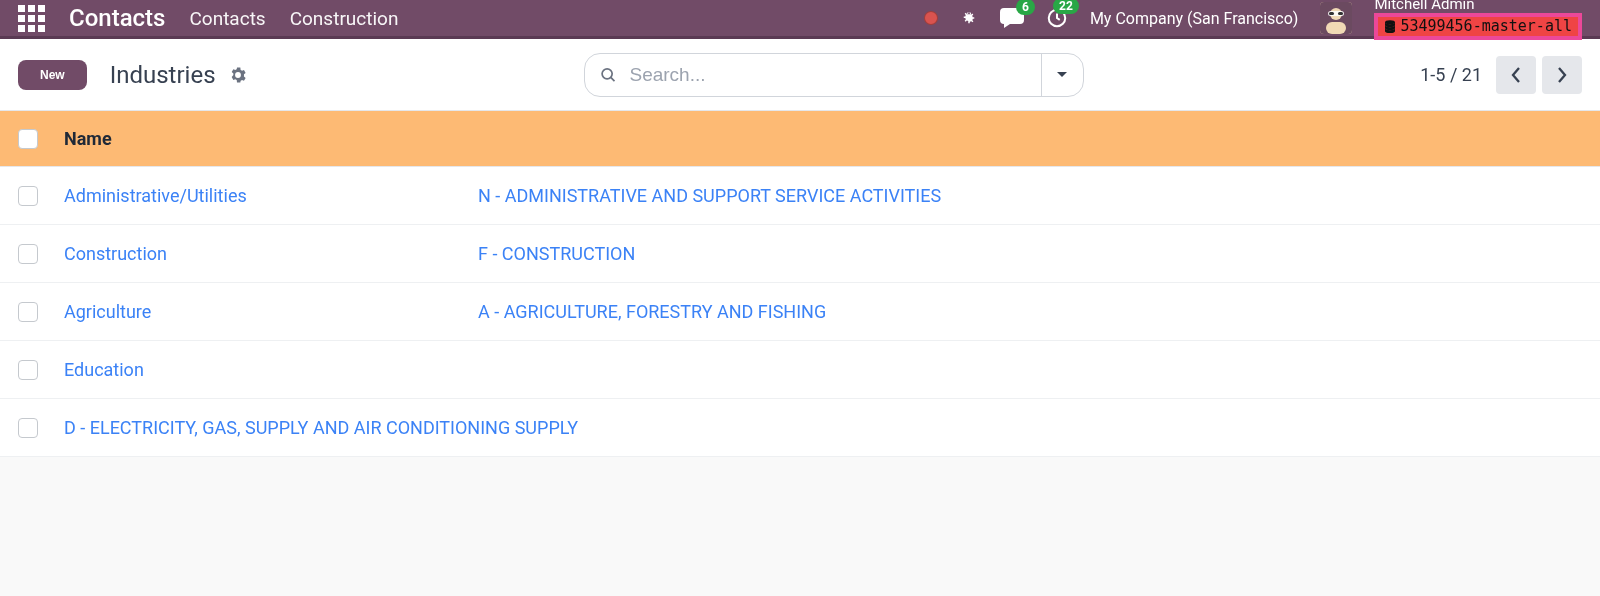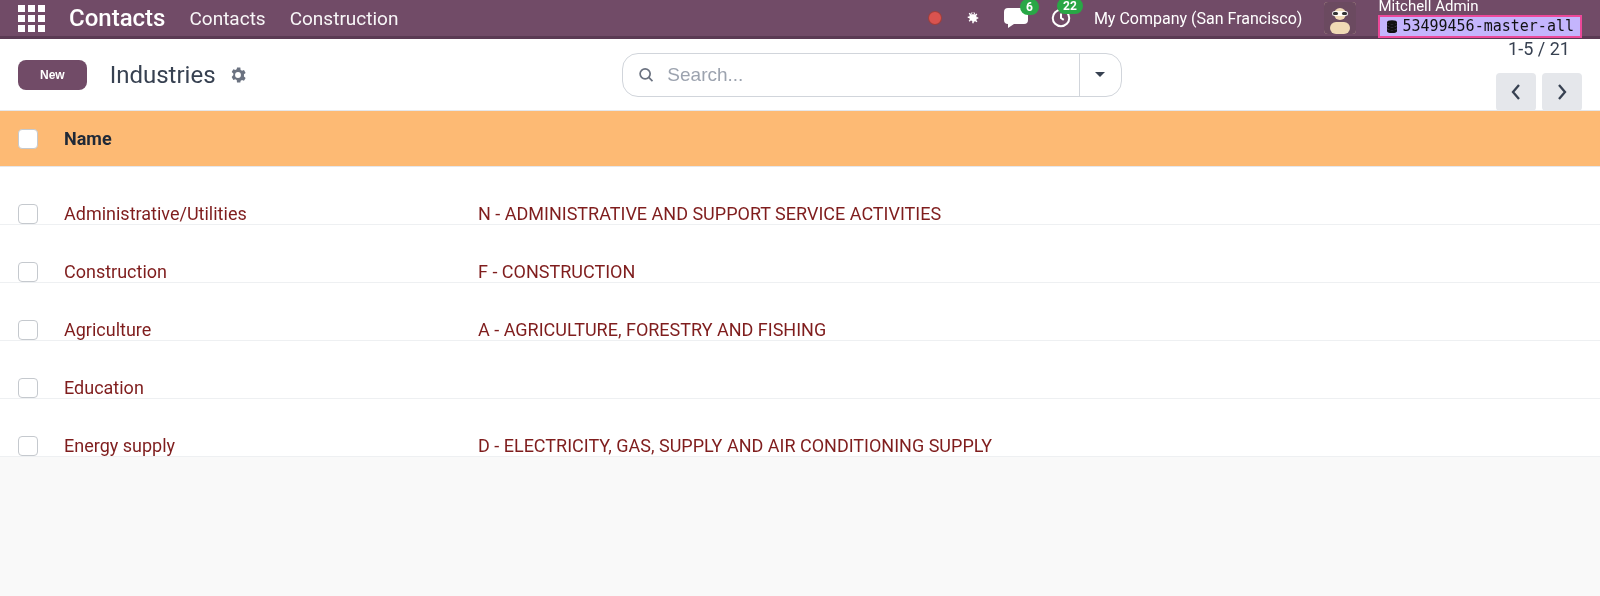--- a/index.html
+++ b/index.html
@@ -17,43 +17,43 @@
 .bug-ic { width: 18px; height: 18px; }
 .msg-wrap { position: relative; width: 24px; height: 20px; }
 .msg-wrap svg { width: 24px; height: 20px; }
 .badge-g { position: absolute; top: -9px; right: -11px; background: #29a746; color: #fff; font-size: 12px; font-weight: 700; border-radius: 10px; padding: 1px 6px; line-height: 1.2; }
 .clock-wrap { position: relative; width: 22px; height: 22px; }
 .clock-wrap svg { width: 22px; height: 22px; }
 .company { font-size: 16px; }
 .avatar { width: 32px; height: 32px; border-radius: 4px; background: #e0c9a6; display: flex; align-items: center; justify-content: center; overflow: hidden; }
 .user-block { display: flex; flex-direction: column; line-height: 1.15; }
 .user-name { font-size: 15px; }
-.db-tag { background: #c4b5fd; color: #111; font-family: ui-monospace, Menlo, Consolas, monospace; font-size: 15px; padding: 1px 6px; border: 2px solid #ec4899; display: flex; align-items: center; gap: 4px; }
+.db-tag { background: #ef4444; color: #111; font-family: ui-monospace, Menlo, Consolas, monospace; font-size: 15px; padding: 1px 6px; border: 4px solid #ec4899; display: flex; align-items: center; gap: 4px; }
 .db-ic { display: inline-block; }
 
 
 .controlbar { display: flex; align-items: center; height: 72px; padding: 0 18px; background: #fff; border-bottom: 1px solid #e5e7eb; }
 .new-btn { background: #714b67; color: #fff; border: none; padding: 8px 22px; font-size: 12px; font-weight: 600; border-radius: 8px; cursor: pointer; }
 .breadcrumb { font-size: 24px; color: #374151; margin-left: 23px; }
 .gear { margin-left: 12px; cursor: pointer; color: #6b7280; display: inline-flex; }
 .c-spacer1 { flex: 1; }
 .search-wrap { display: flex; align-items: center; width: 500px; border: 1px solid #d1d5db; border-radius: 16px; height: 44px; background: #fff; }
 .search-main { display: flex; align-items: center; flex: 1; padding: 0 14px; gap: 12px; }
 .search-main input { border: none; outline: none; font-size: 19px; color: #374151; width: 100%; background: transparent; }
 .search-main input::placeholder { color: #9ca3af; }
 .search-toggle { width: 42px; height: 100%; border-left: 1px solid #d1d5db; display: flex; align-items: center; justify-content: center; cursor: pointer; }
 .c-spacer2 { flex: 1; }
-.pager { display: flex; align-items: center; gap: 14px; flex-direction: column; }
+.pager { display: flex; align-items: center; gap: 14px; }
 .pager-text { font-size: 18px; color: #374151; }
 .pager-btns { display: flex; gap: 6px; }
 .pager-btn { width: 40px; height: 38px; background: #e5e7eb; border: none; border-radius: 4px; display: flex; align-items: center; justify-content: center; cursor: pointer; }
 
 
 .thead { display: flex; align-items: center; height: 56px; background: #fdba74; border-bottom: 1px solid #e5e7eb; padding: 0 18px; font-size: 18px; font-weight: 700; color: #1f2937; }
-.trow { display: flex; align-items: flex-end; height: 58px; background: #fff; border-bottom: 1px solid #eef0f2; padding: 0 18px; font-size: 18px; color: #7f1d1d; }
+.trow { display: flex; align-items: center; height: 58px; background: #fff; border-bottom: 1px solid #eef0f2; padding: 0 18px; font-size: 18px; color: #3b82f6; }
 .col-check { width: 46px; display: flex; align-items: center; }
 .col-name { width: 414px; }
 .col-full { flex: 1; }
 .chk { width: 20px; height: 20px; border: 1.5px solid #c5c9ce; border-radius: 4px; background: #fff; cursor: pointer; }
 
 svg { display: block; }
 </style>
 </head>
 <body>
 
@@ -190,16 +190,15 @@
     <div class="trow">
       <div class="col-check">
         <div class="chk"></div>
       </div>
       <div class="col-name">Education</div>
     </div>
     <div class="trow">
       <div class="col-check">
         <div class="chk"></div>
       </div>
-      <div class="col-name">Energy supply</div>
       <div class="col-full">D - ELECTRICITY, GAS, SUPPLY AND AIR CONDITIONING SUPPLY</div>
     </div>
   </div>
 
 </body></html>

